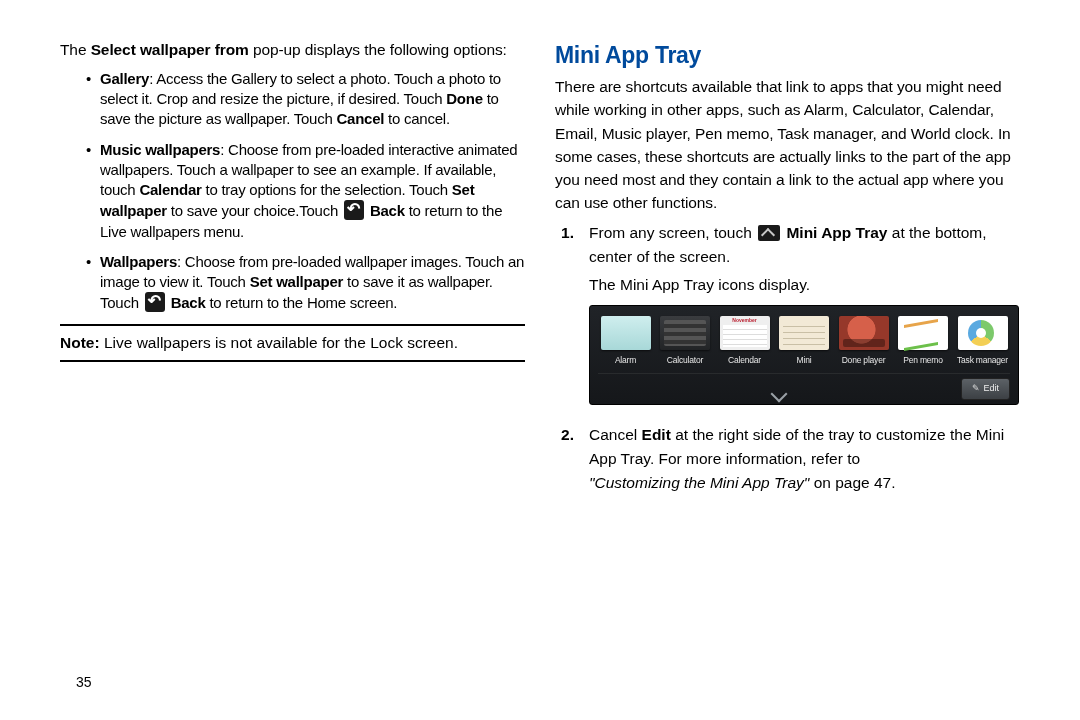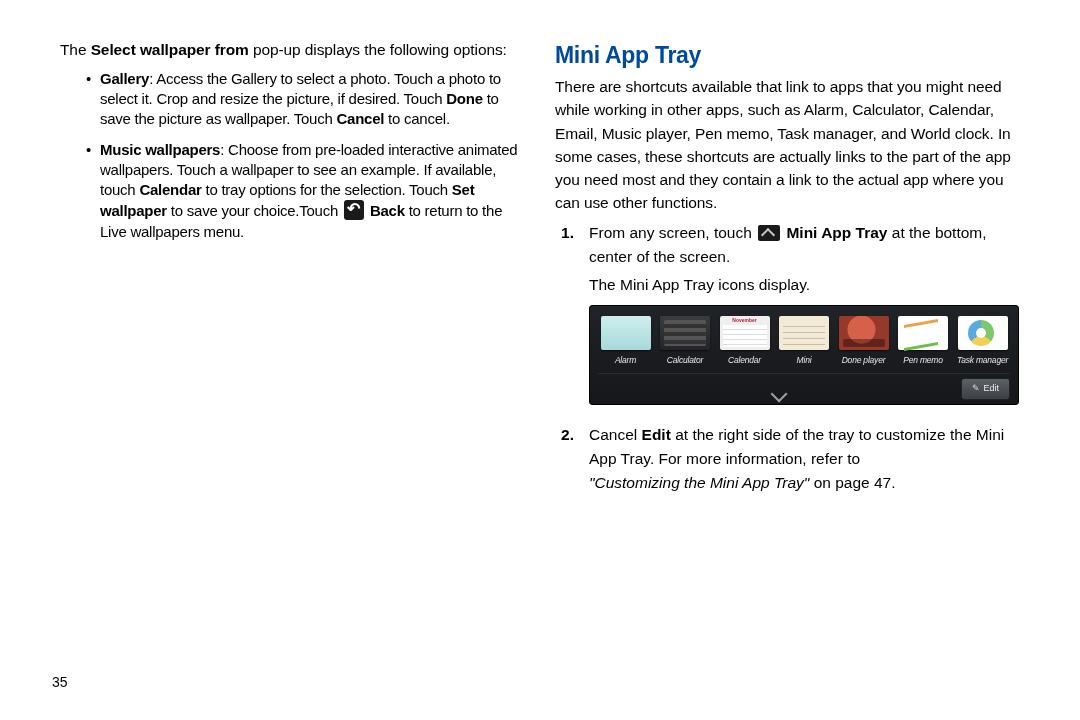--- a/index.html
+++ b/index.html
@@ -79,21 +79,21 @@
   ol.steps > li::before {
     content: counter(stepc) ".";
     position: absolute;
     left: -28px;
     top: 0;
     font-weight: bold;
   }
   .ital { font-style: italic; }
   .page-num {
     position: absolute;
-    left: 52px;
+    left: 76px;
     bottom: 30px;
     font-size: 14px;
   }
 
   
   .back-icon {
     display: inline-block;
     width: 20px; height: 20px;
     background: #1a1a1a;
     border-radius: 3px;
@@ -154,21 +154,20 @@
     margin: 0 auto 4px auto;
     border-radius: 2px;
     box-shadow: 0 1px 2px rgba(0,0,0,.6);
   }
   .tray-cap {
     color: #e6e6e6;
     font-size: 8.5px;
     letter-spacing: -0.2px;
     white-space: nowrap;
     overflow: hidden;
-    font-style: italic;
   }
   .t-alarm   { background: linear-gradient(#cfeeee,#a8d8d8); }
   .t-calc    { background: linear-gradient(#3a3c3f,#222426); position:relative; }
   .t-calc::after{ content:""; position:absolute; inset:4px; background:
       repeating-linear-gradient(#555 0 4px, #333 4px 8px); border-radius:2px; }
   .t-cal     { background: #efefef; position:relative; }
   .t-cal::before{ content:"November"; position:absolute; top:1px; left:0; right:0;
       font-size:5px; color:#b23; text-align:center; font-weight:bold;}
   .t-cal::after{ content:""; position:absolute; top:9px; left:3px; right:3px; bottom:3px;
       background: repeating-linear-gradient(#fff 0 4px, #ddd 4px 5px),
@@ -223,22 +222,28 @@
       <span>The </span><b>Select wallpaper from</b><span> pop-up displays the following options:</span>
     </p>
 
     <ul class="bullets">
       <li class="tight">
         <b>Gallery</b><span>: Access the Gallery to select a photo. Touch a photo to select it. Crop and resize the picture, if desired. Touch </span><b>Done</b><span> to save the picture as wallpaper. Touch </span><b>Cancel</b><span> to cancel.</span>
       </li>
       <li class="tight">
         <b>Music wallpapers</b><span>: Choose from pre-loaded interactive animated wallpapers. Touch a wallpaper to see an example. If available, touch </span><b>Calendar</b><span> to tray options for the selection. Touch </span><b>Set wallpaper</b><span> to save your choice.Touch </span><span class="back-icon"></span> <b>Back</b><span> to return to the Live wallpapers menu.</span>
       </li>
+      <li class="tight">
+        <b>Wallpapers</b><span>: Choose from pre-loaded wallpaper images. Touch an image to view it. Touch </span><b>Set wallpaper</b><span> to save it as wallpaper. Touch </span><span class="back-icon"></span> <b>Back</b><span> to return to the Home screen.</span>
+      </li>
     </ul>
 
+    <div class="note-block">
+      <b>Note:</b><span> Live wallpapers is not available for the Lock screen.</span>
+    </div>
   </div>
 
   <div class="col col-right">
     <h2 class="section">Mini App Tray</h2>
     <p style="line-height:1.5;">There are shortcuts available that link to apps that you might need while working in other apps, such as Alarm, Calculator, Calendar, Email, Music player, Pen memo, Task manager, and World clock. In some cases, these shortcuts are actually links to the part of the app you need most and they contain a link to the actual app where you can use other functions.</p>
 
     <ol class="steps">
       <li>
         <span>From any screen, touch </span><span class="up-icon"></span> <b>Mini App Tray</b><span> at the bottom, center of the screen.</span>
         <div style="height:4px"></div>

